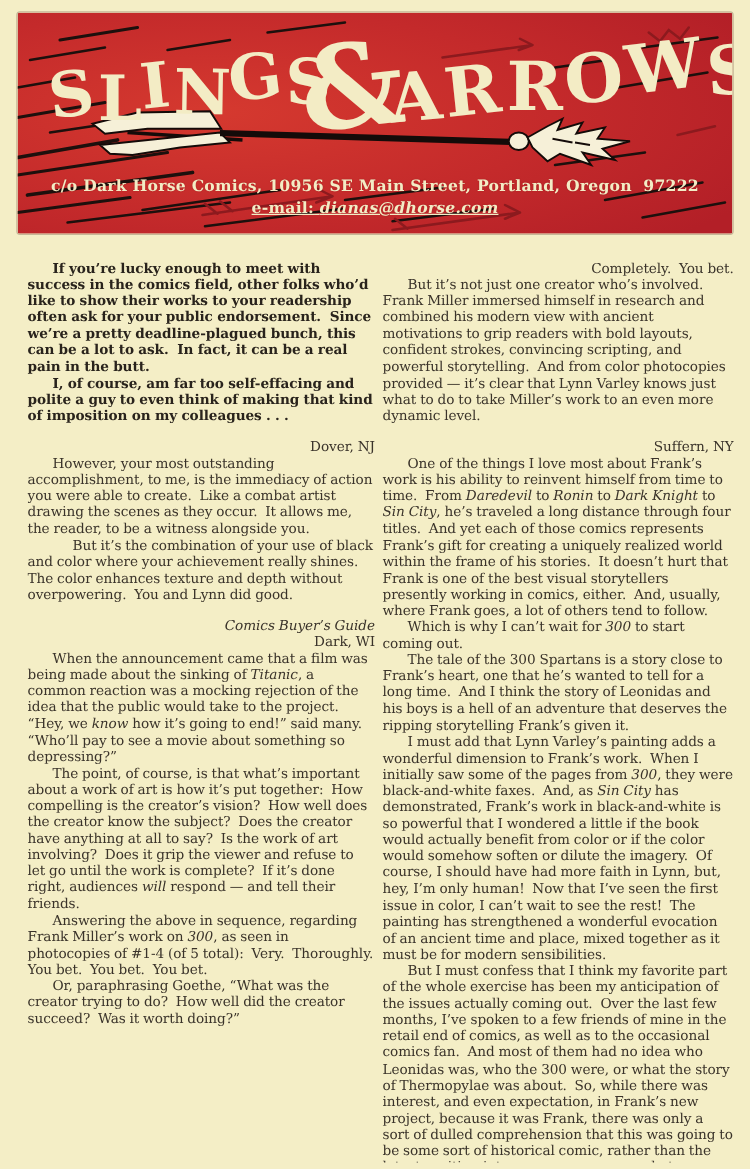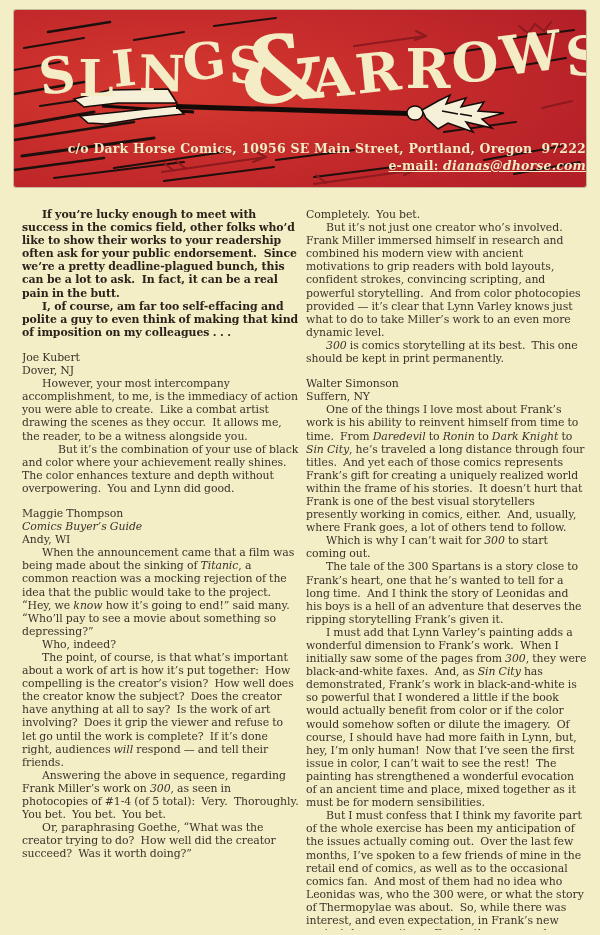--- a/index.html
+++ b/index.html
@@ -27,39 +27,39 @@
     position:absolute;left:14px;top:10px;width:572px;height:177px;
     border-radius:2px;overflow:hidden;
     box-shadow:0 0 0 1px rgba(60,20,10,.25);
   }
   .masthead svg{display:block;}
   .mast-bg{fill:url(#redburst);}
   .mast-title{fill:var(--mast-ink);font-family:"DejaVu Serif","Liberation Serif",serif;font-weight:700;}
   .streak{stroke:var(--streak);stroke-linecap:round;fill:none;}
   .sketch{stroke:var(--sketch);stroke-width:2;stroke-linecap:round;fill:none;}
   .mast-address,.mast-email{
-    position:absolute;left:0;right:0;text-align:right;
+    position:absolute;left:0;right:0;text-align:center;
     color:var(--mast-ink);font-weight:700;font-size:12.5px;letter-spacing:.2px;
     text-shadow:0 0 1px rgba(80,10,10,.35);
     white-space:pre;
   }
   .mast-address{top:131px;}
   .mast-email{top:148px;text-decoration:underline;}
   .mast-email i{font-style:italic;}
   
   .col{
     position:absolute;top:208px;height:722px;overflow:hidden;
     font-size:10.9px;line-height:13.1px;color:var(--text);
     word-spacing:-0.3px;letter-spacing:-0.05px;
     hyphens:auto;-webkit-hyphens:auto;
   }
   .col-left{left:22px;width:278px;}
   .col-right{left:306px;width:281px;}
   .para{margin:0;white-space:pre-wrap;}
-  .indent-0{text-indent:0;}
+  .indent-0{text-indent:0;text-align:right;}
   .indent-1{text-indent:20px;}
   .indent-2{text-indent:36px;}
   .bold{font-weight:700;color:#29231c;}
   .gap{height:12px;}
   .para i{font-style:italic;}
 </style>
 </head>
 <body>
 
 <div class="page">
@@ -124,40 +124,35 @@
     </svg>
 
     <div class="mast-address">c/o Dark Horse Comics, 10956 SE Main Street, Portland, Oregon  97222</div>
     <div class="mast-email"><span>e-mail:</span> <i>dianas@dhorse.com</i></div>
   </div>
 
   <div class="col col-left">
       <p class="para indent-1 bold"><span>If you’re lucky enough to meet with success in the comics field, other folks who’d like to show their works to your readership often ask for your public endorsement.  Since we’re a pretty deadline-plagued bunch, this can be a lot to ask.  In fact, it can be a real pain in the butt.</span></p>
       <p class="para indent-1 bold"><span>I, of course, am far too self-effacing and polite a guy to even think of making that kind of imposition on my colleagues . . .</span></p>
       <div class="gap"></div>
-      <p class="para indent-0"><span>Joe Kubert</span></p>
       <p class="para indent-0"><span>Dover, NJ</span></p>
-      <p class="para indent-1"><span>However, your most intercompany accomplishment, to me, is the immediacy of action you were able to create.  Like a combat artist drawing the scenes as they occur.  It allows me, the reader, to be a witness alongside you.</span></p>
+      <p class="para indent-1"><span>However, your most outstanding accomplishment, to me, is the immediacy of action you were able to create.  Like a combat artist drawing the scenes as they occur.  It allows me, the reader, to be a witness alongside you.</span></p>
       <p class="para indent-2"><span>But it’s the combination of your use of black and color where your achievement really shines.  The color enhances texture and depth without overpowering.  You and Lynn did good.</span></p>
       <div class="gap"></div>
-      <p class="para indent-0"><span>Maggie Thompson</span></p>
       <p class="para indent-0"><i>Comics Buyer’s Guide</i></p>
-      <p class="para indent-0"><span>Andy, WI</span></p>
+      <p class="para indent-0"><span>Dark, WI</span></p>
       <p class="para indent-1"><span>When the announcement came that a film was being made about the sinking of </span><i>Titanic</i><span>, a common reaction was a mocking rejection of the idea that the public would take to the project.  “Hey, we </span><i>know</i><span> how it’s going to end!” said many.  “Who’ll pay to see a movie about something so depressing?”</span></p>
-      <p class="para indent-1"><span>Who, indeed?</span></p>
       <p class="para indent-1"><span>The point, of course, is that what’s important about a work of art is how it’s put together:  How compelling is the creator’s vision?  How well does the creator know the subject?  Does the creator have anything at all to say?  Is the work of art involving?  Does it grip the viewer and refuse to let go until the work is complete?  If it’s done right, audiences </span><i>will</i><span> respond — and tell their friends.</span></p>
       <p class="para indent-1"><span>Answering the above in sequence, regarding Frank Miller’s work on </span><i>300</i><span>, as seen in photocopies of #1-4 (of 5 total):  Very.  Thoroughly.  You bet.  You bet.  You bet.</span></p>
       <p class="para indent-1"><span>Or, paraphrasing Goethe, “What was the creator trying to do?  How well did the creator succeed?  Was it worth doing?”</span></p>
     </div>
   <div class="col col-right">
       <p class="para indent-0"><span>Completely.  You bet.</span></p>
       <p class="para indent-1"><span>But it’s not just one creator who’s involved.  Frank Miller immersed himself in research and combined his modern view with ancient motivations to grip readers with bold layouts, confident strokes, convincing scripting, and powerful storytelling.  And from color photocopies provided — it’s clear that Lynn Varley knows just what to do to take Miller’s work to an even more dynamic level.</span></p>
-      <p class="para indent-1"><i>300</i><span> is comics storytelling at its best.  This one should be kept in print permanently.</span></p>
       <div class="gap"></div>
-      <p class="para indent-0"><span>Walter Simonson</span></p>
       <p class="para indent-0"><span>Suffern, NY</span></p>
       <p class="para indent-1"><span>One of the things I love most about Frank’s work is his ability to reinvent himself from time to time.  From </span><i>Daredevil</i><span> to </span><i>Ronin</i><span> to </span><i>Dark Knight</i><span> to </span><i>Sin City</i><span>, he’s traveled a long distance through four titles.  And yet each of those comics represents Frank’s gift for creating a uniquely realized world within the frame of his stories.  It doesn’t hurt that Frank is one of the best visual storytellers presently working in comics, either.  And, usually, where Frank goes, a lot of others tend to follow.</span></p>
       <p class="para indent-1"><span>Which is why I can’t wait for </span><i>300</i><span> to start coming out.</span></p>
       <p class="para indent-1"><span>The tale of the 300 Spartans is a story close to Frank’s heart, one that he’s wanted to tell for a long time.  And I think the story of Leonidas and his boys is a hell of an adventure that deserves the ripping storytelling Frank’s given it.</span></p>
       <p class="para indent-1"><span>I must add that Lynn Varley’s painting adds a wonderful dimension to Frank’s work.  When I initially saw some of the pages from </span><i>300</i><span>, they were black-and-white faxes.  And, as </span><i>Sin City</i><span> has demonstrated, Frank’s work in black-and-white is so powerful that I wondered a little if the book would actually benefit from color or if the color would somehow soften or dilute the imagery.  Of course, I should have had more faith in Lynn, but, hey, I’m only human!  Now that I’ve seen the first issue in color, I can’t wait to see the rest!  The painting has strengthened a wonderful evocation of an ancient time and place, mixed together as it must be for modern sensibilities.</span></p>
       <p class="para indent-1"><span>But I must confess that I think my favorite part of the whole exercise has been my anticipation of the issues actually coming out.  Over the last few months, I’ve spoken to a few friends of mine in the retail end of comics, as well as to the occasional comics fan.  And most of them had no idea who Leonidas was, who the 300 were, or what the story of Thermopylae was about.  So, while there was interest, and even expectation, in Frank’s new project, because it was Frank, there was only a sort of dulled comprehension that this was going to be some sort of historical comic, rather than the latest exciting intercompany crossover between</span></p>
     </div>
 
 </div>
 

